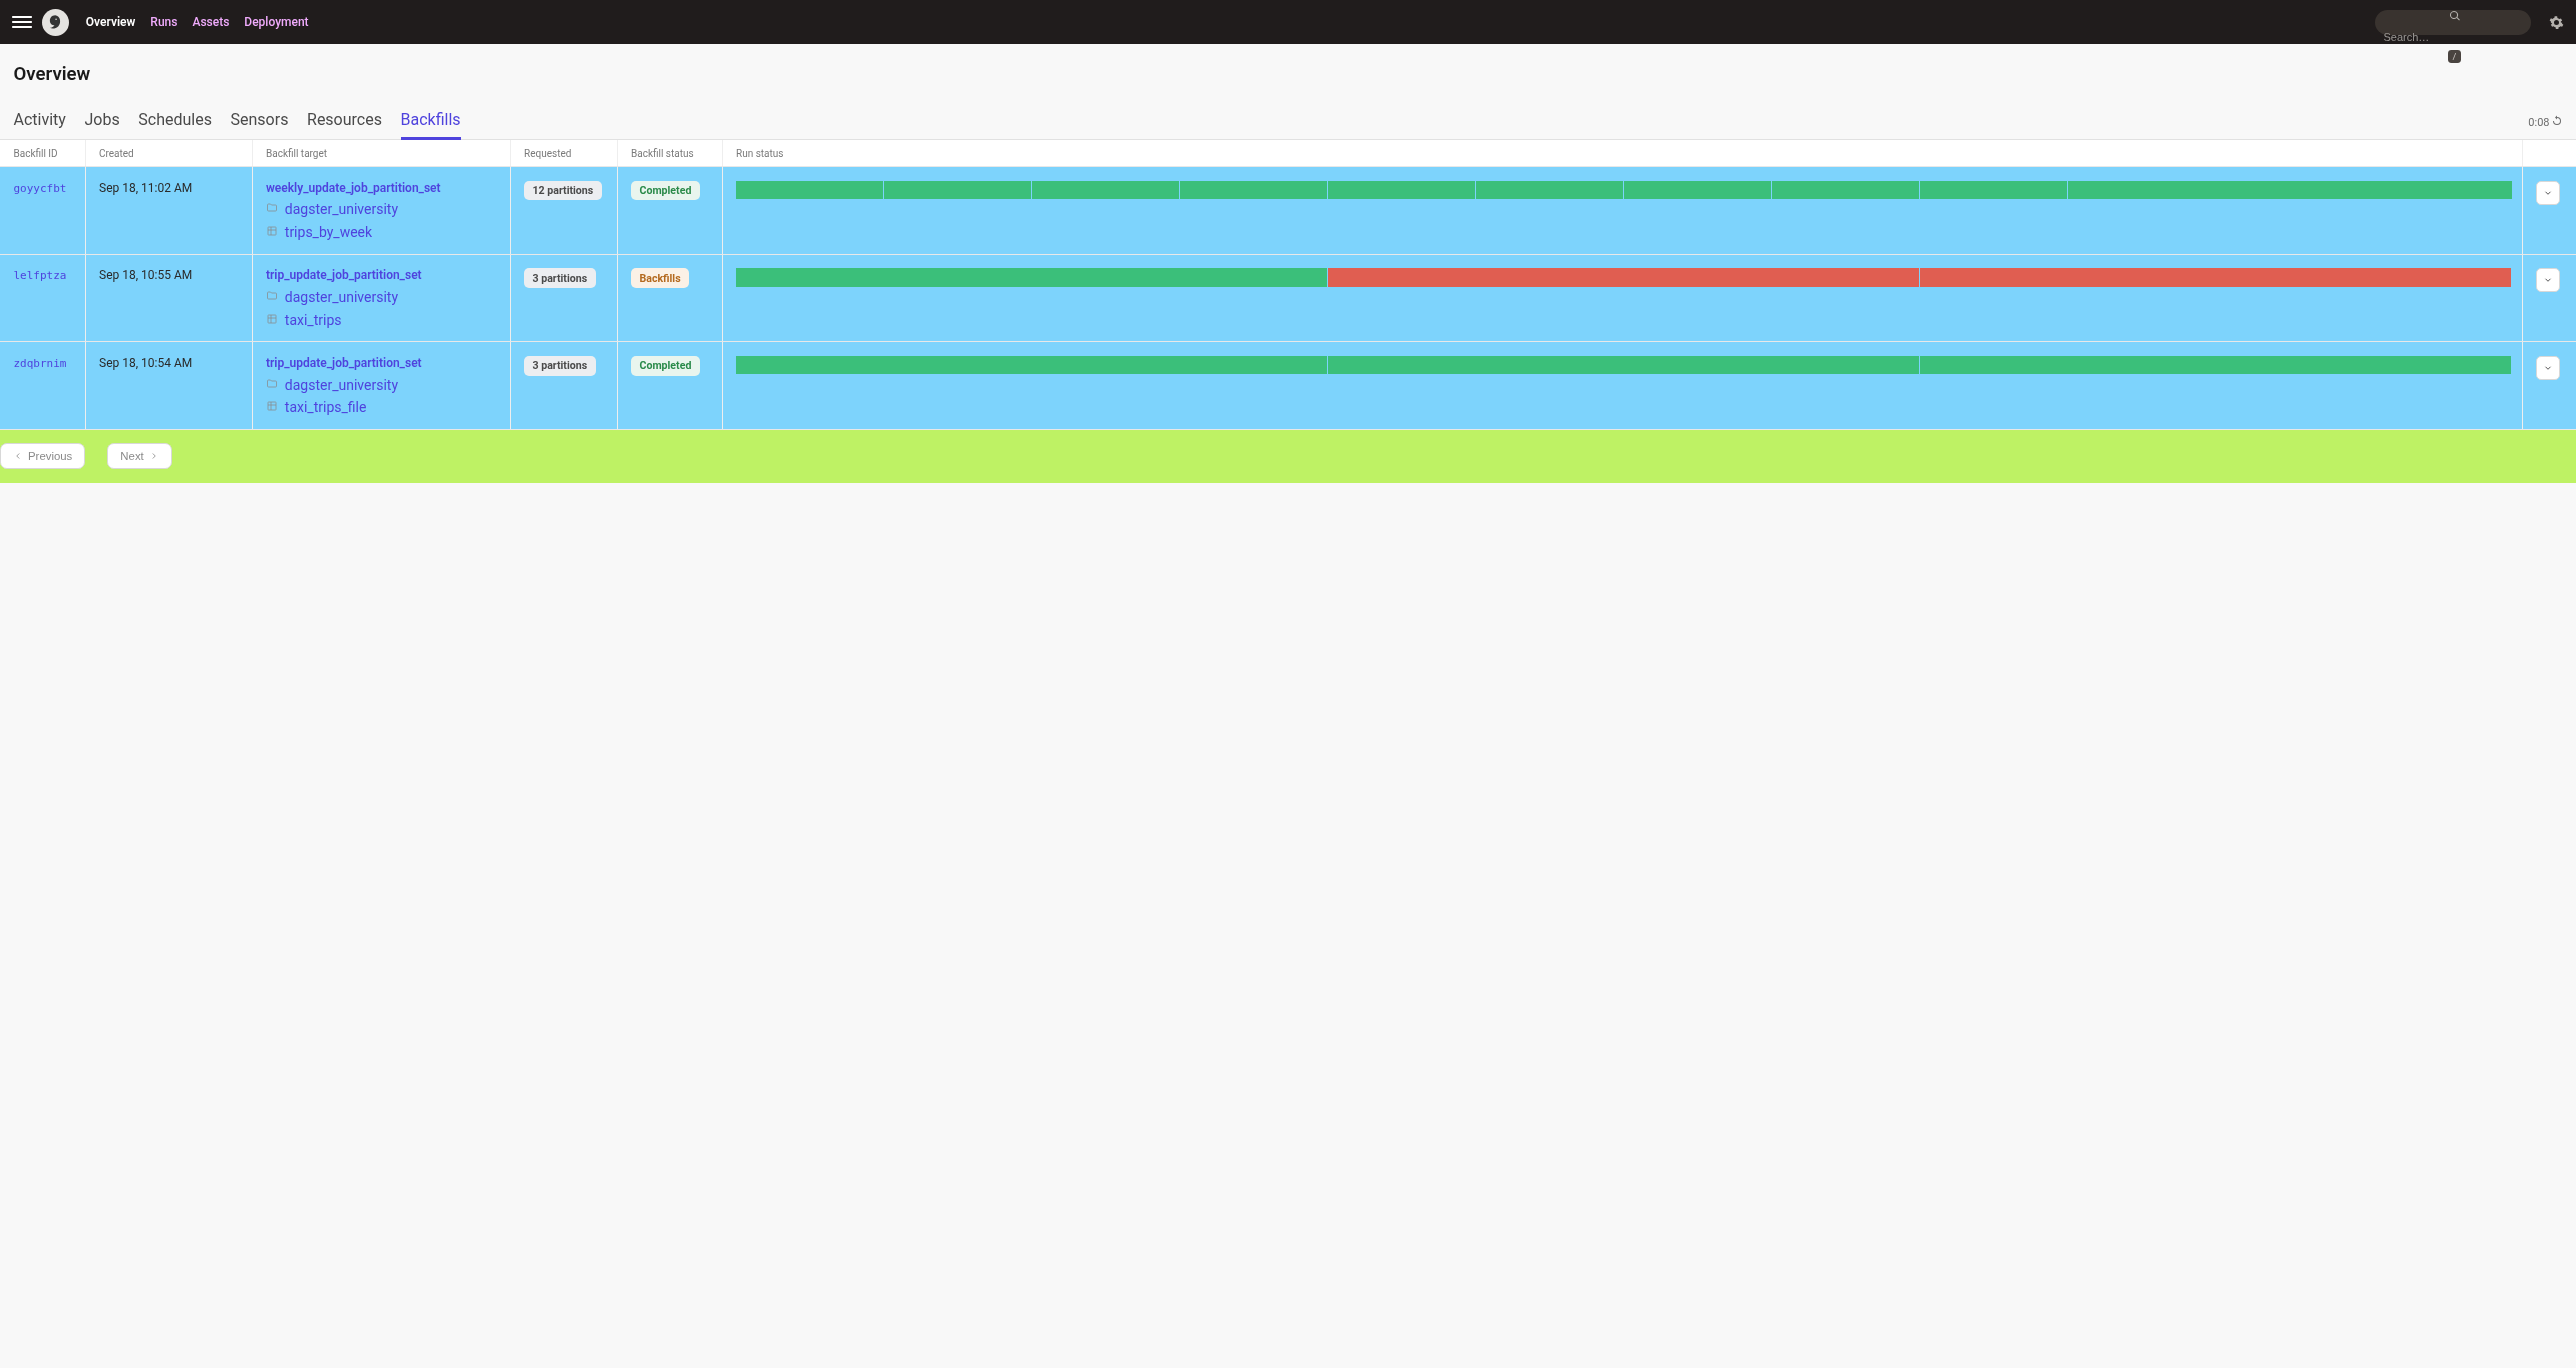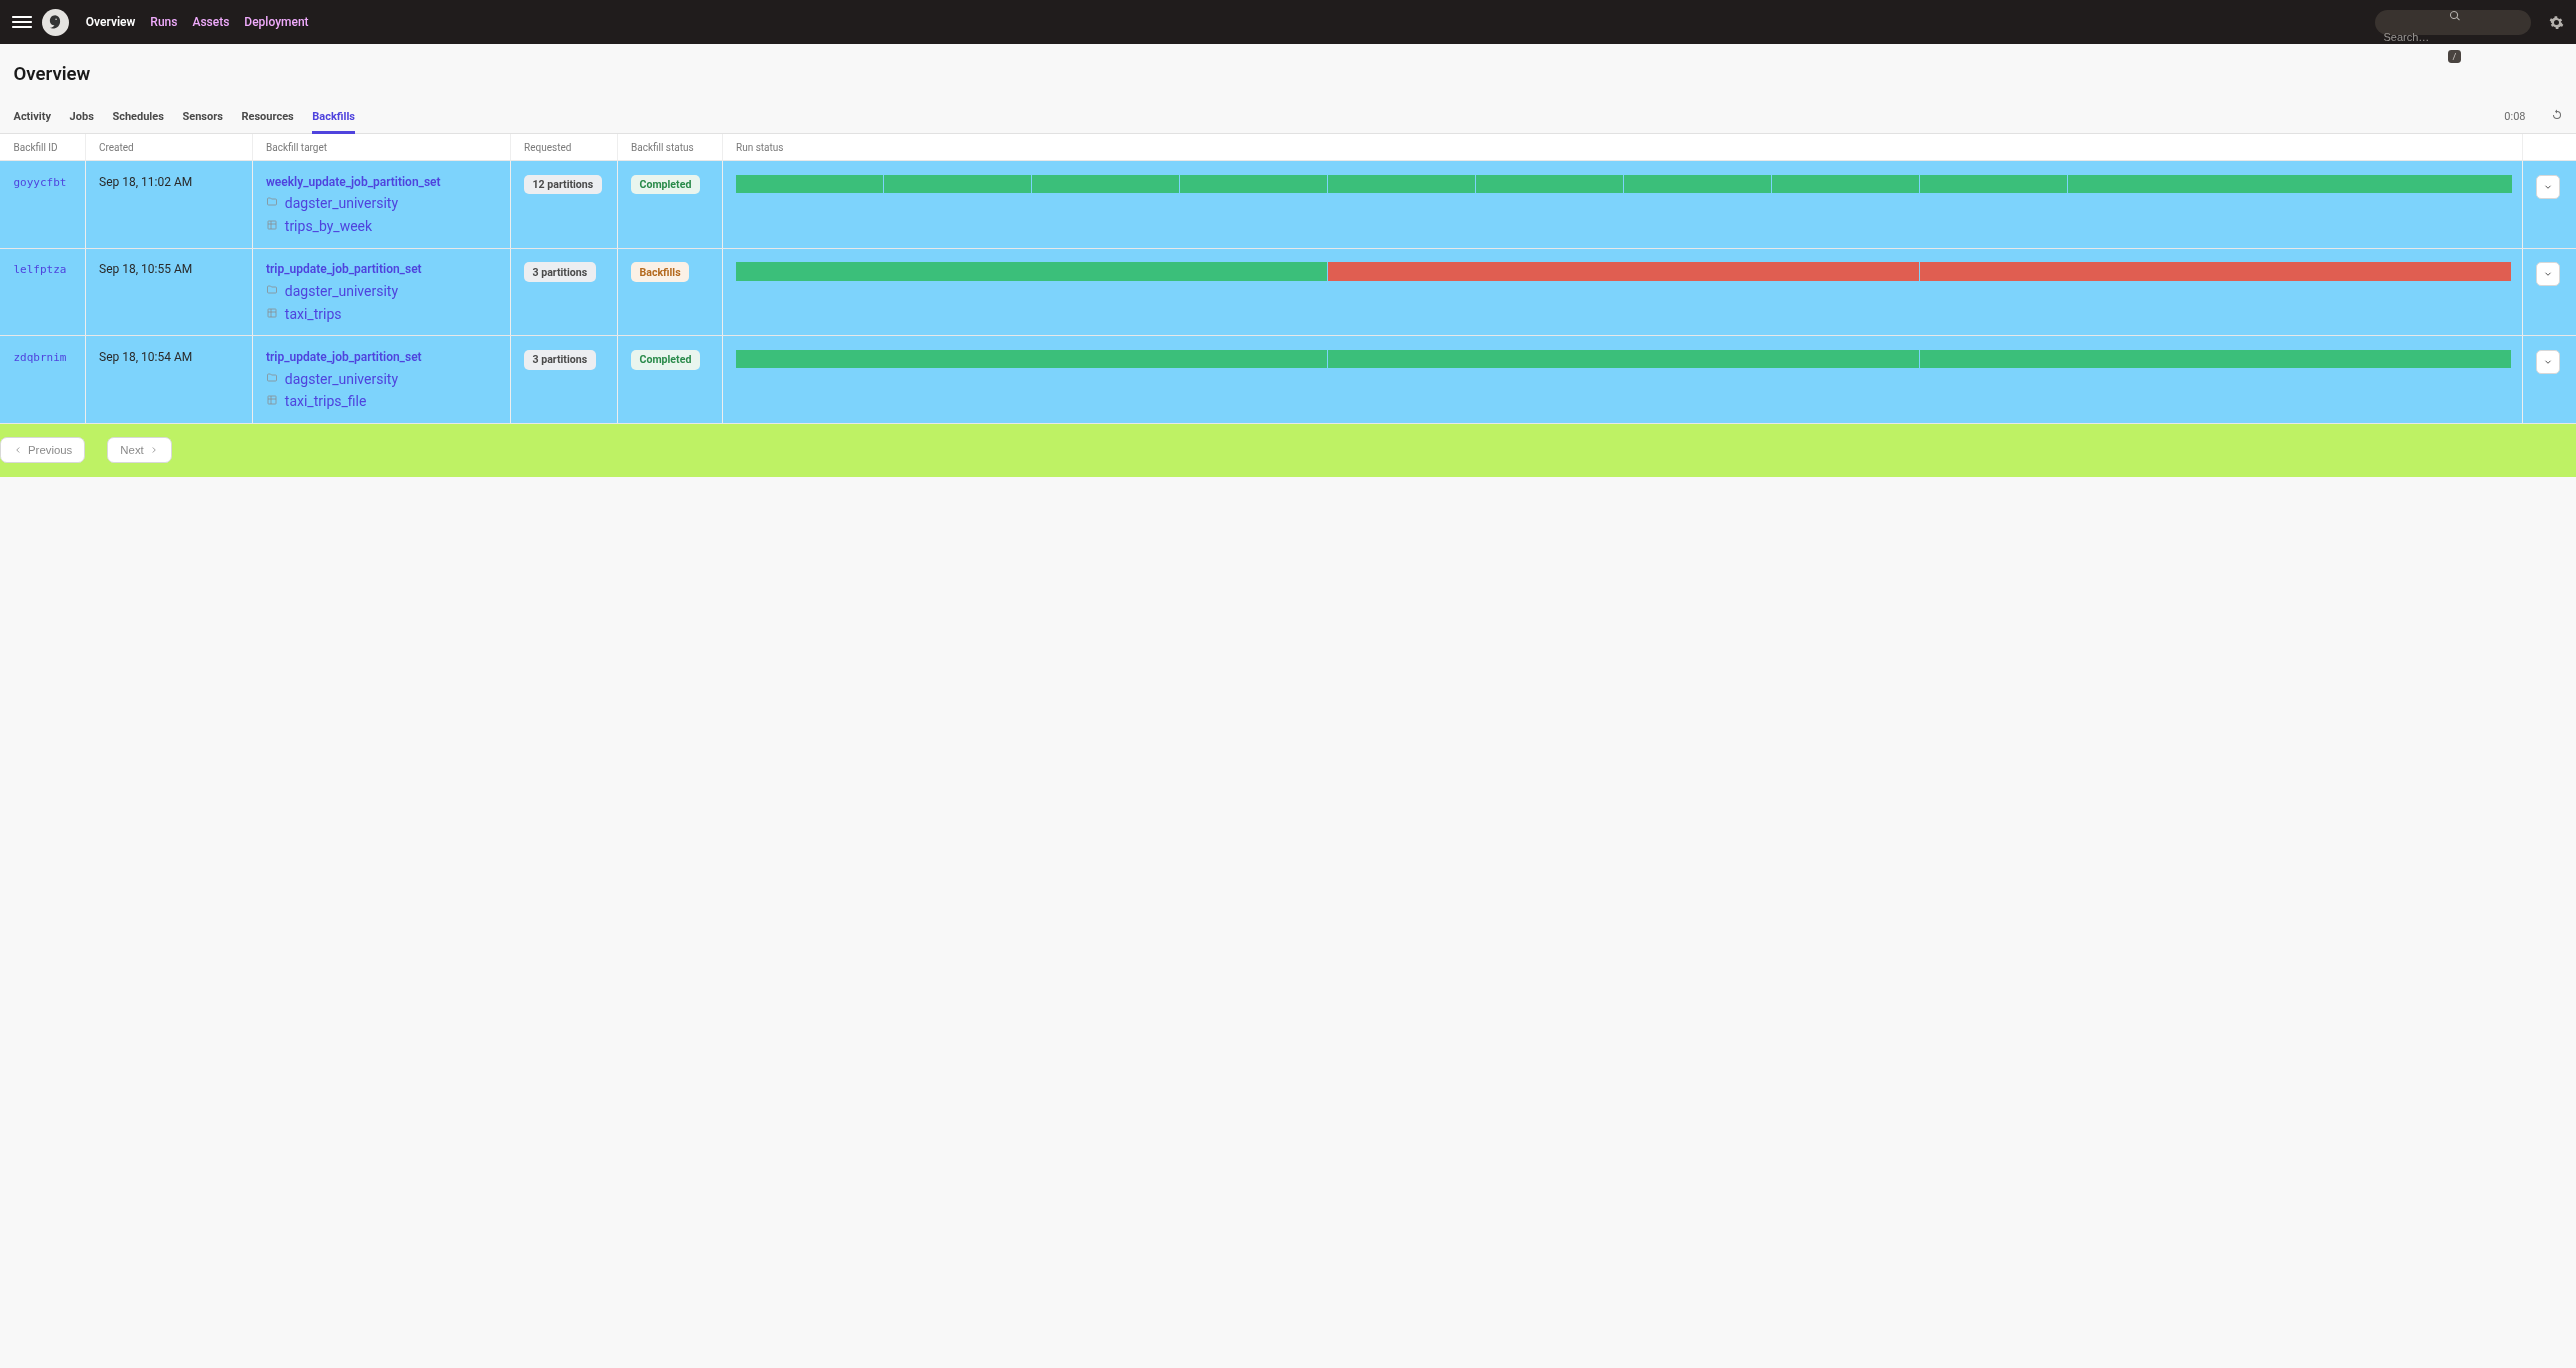--- a/index.html
+++ b/index.html
@@ -85,36 +85,36 @@
   display: flex;
   align-items: flex-end;
   padding: 0 13.5px;
   margin-top: 18.6px;
   border-bottom: 0.8px solid #e1e1e1;
   position: relative;
 }
 .tabs { display: flex; gap: 18.6px; }
 .tab {
   padding: 6.8px 0 10px 0;
-  font-size: 11px;
-  font-weight: 700;
+  font-size: 16px;
+  font-weight: 400;
   color: #4a4a4a;
   cursor: pointer;
   position: relative;
 }
 .tab.active { color: #4f43dd; }
 .tab.active::after {
   content: "";
   position: absolute;
   left: 0; right: 0; bottom: -0.8px;
   height: 2.5px; background: #4f43dd;
 }
 .tabs-right {
   margin-left: auto;
-  display: flex; align-items: center; gap: 25px;
+  display: flex; align-items: center; gap: 1px;
   padding-bottom: 8.5px;
   color: #6b6b6b;
   font-size: 11px;
 }
 .refresh-icon svg { width: 12px; height: 12px; fill: #6b6b6b; }
 
 
 .table {
   display: table;
   width: 100%;

